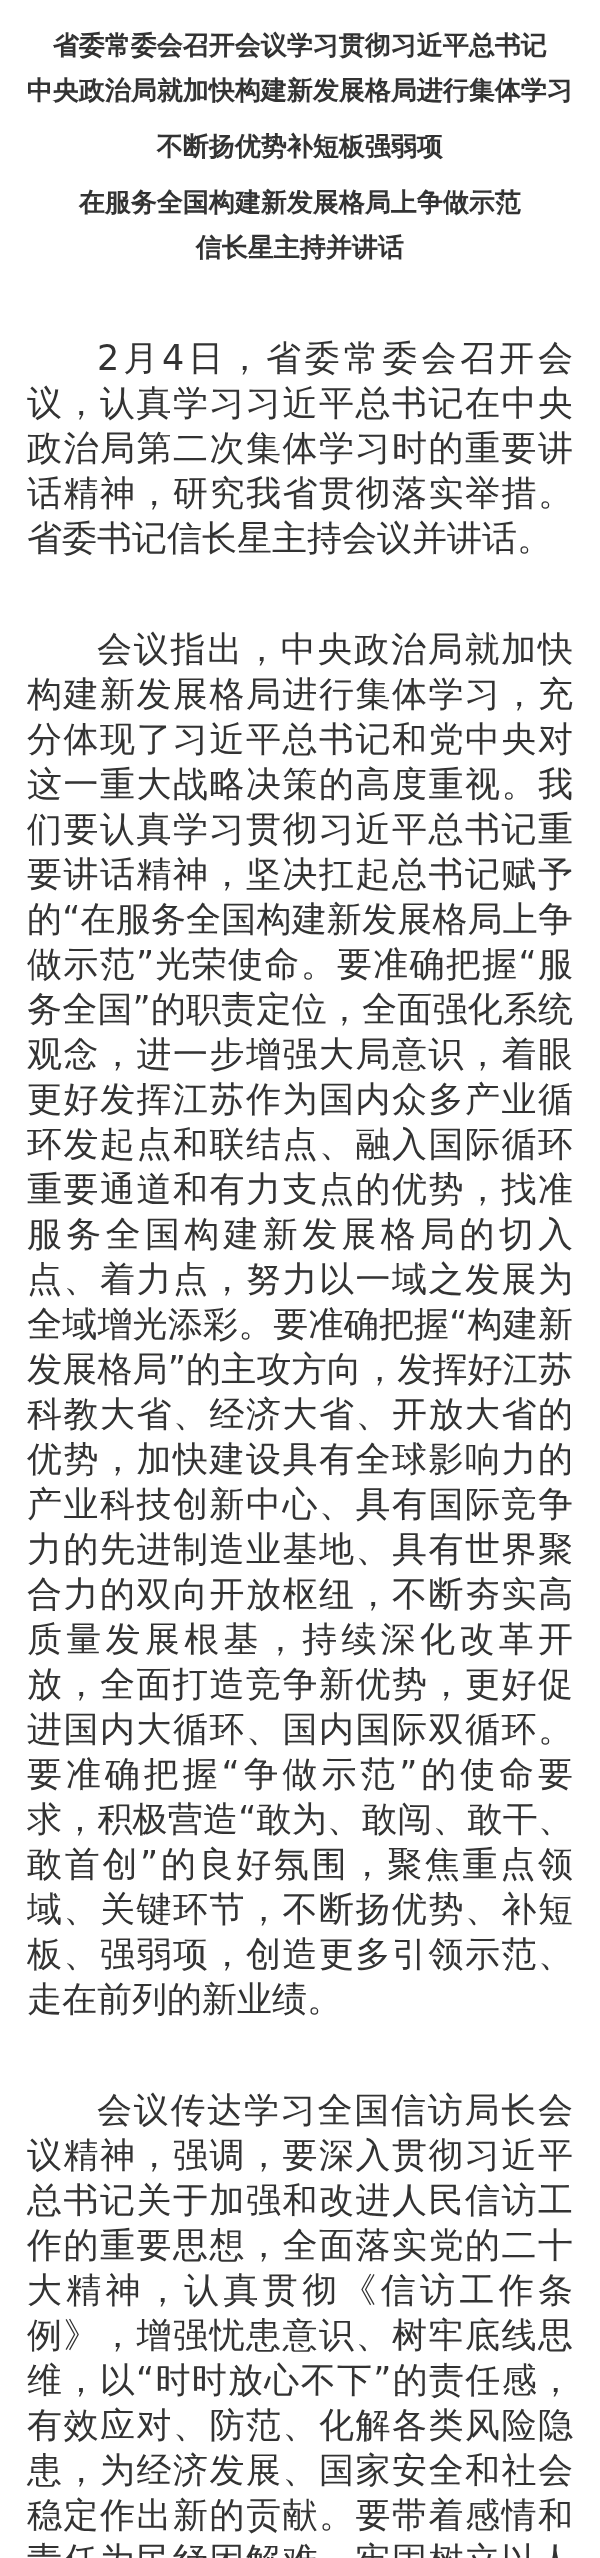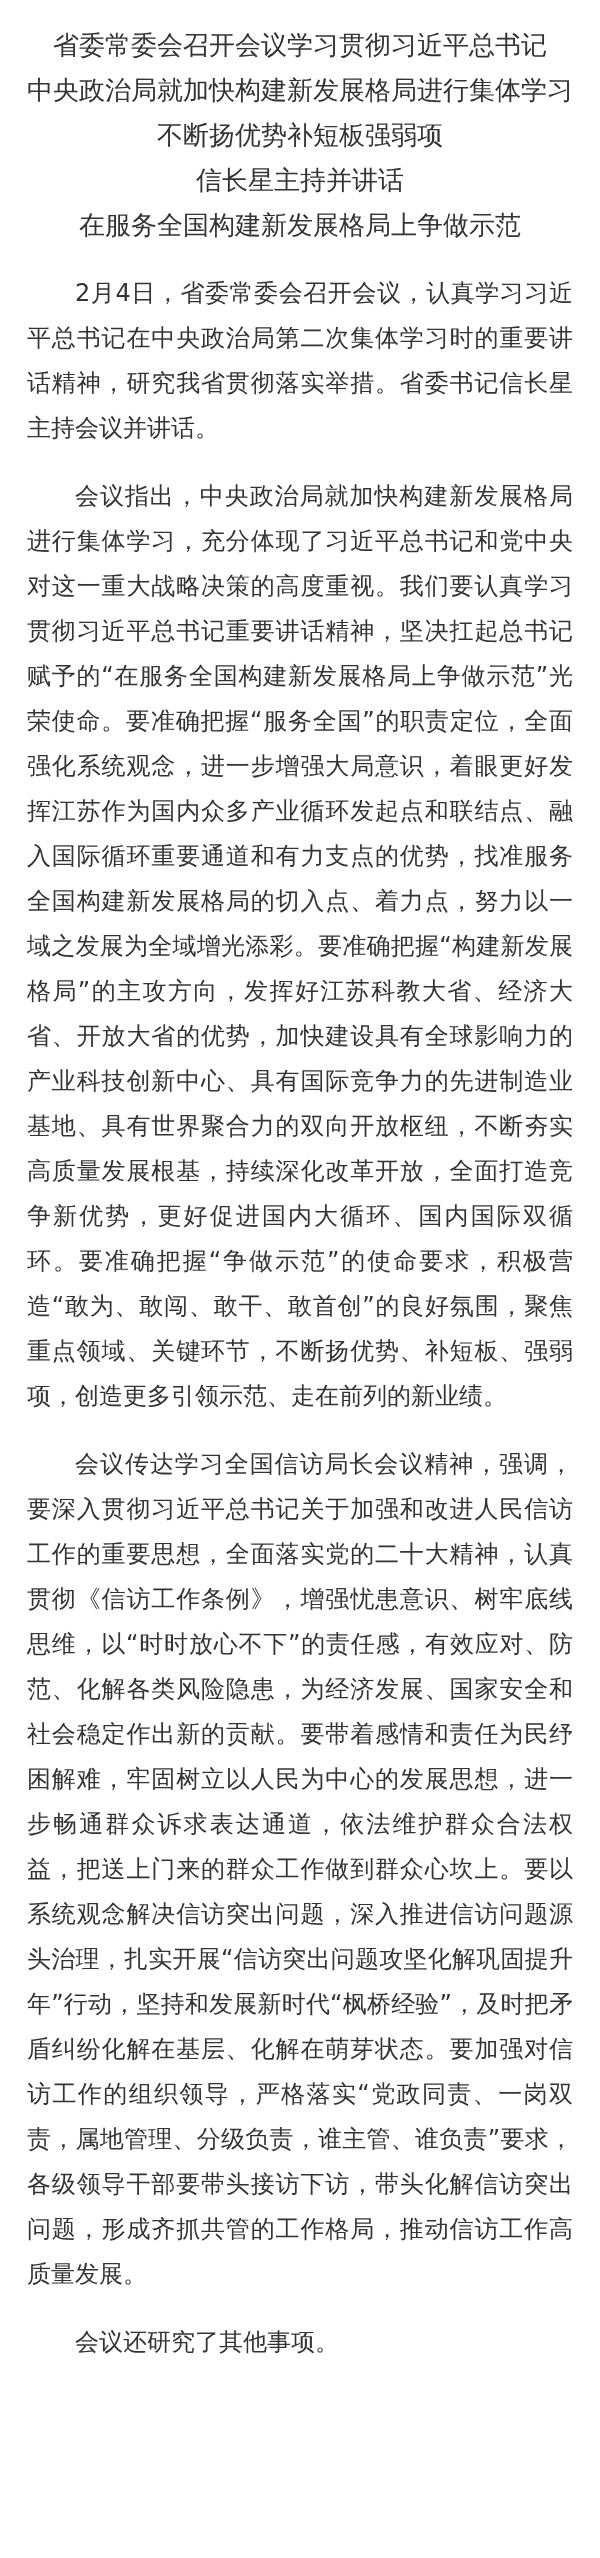--- a/index.html
+++ b/index.html
@@ -16,46 +16,47 @@
     color: #333333;
     font-family: "DejaVu Sans", sans-serif;
   }
   .title-block {
     margin: 0;
   }
   .title-line {
     font-size: 26px;
     line-height: 45px;
     text-align: center;
-    font-weight: 400;
+    font-weight: 700;
     white-space: nowrap;
   }
   .title-line.bold {
-    font-weight: 400;
+    font-weight: 700;
+    margin-top: 11px;
   }
   .para {
-    font-size: 24px;
+    font-size: 35px;
     line-height: 45px;
     text-align: justify;
     text-indent: 2em;
-    margin: 23px 0 0 0;
+    margin: 66px 0 0 0;
     word-break: break-all;
   }
 </style>
 </head>
 <body>
 
 <div class="page">
 
   <div class="title-block">
     <div class="title-line">省委常委会召开会议学习贯彻习近平总书记</div>
     <div class="title-line">中央政治局就加快构建新发展格局进行集体学习</div>
     <div class="title-line bold">不断扬优势补短板强弱项</div>
+    <div class="title-line bold">在服务全国构建新发展格局上争做示范</div>
     <div class="title-line">信长星主持并讲话</div>
-    <div class="title-line bold">在服务全国构建新发展格局上争做示范</div>
   </div>
 
   <p class="para">2月4日，省委常委会召开会议，认真学习习近平总书记在中央政治局第二次集体学习时的重要讲话精神，研究我省贯彻落实举措。省委书记信长星主持会议并讲话。</p>
 
   <p class="para">会议指出，中央政治局就加快构建新发展格局进行集体学习，充分体现了习近平总书记和党中央对这一重大战略决策的高度重视。我们要认真学习贯彻习近平总书记重要讲话精神，坚决扛起总书记赋予的“在服务全国构建新发展格局上争做示范”光荣使命。要准确把握“服务全国”的职责定位，全面强化系统观念，进一步增强大局意识，着眼更好发挥江苏作为国内众多产业循环发起点和联结点、融入国际循环重要通道和有力支点的优势，找准服务全国构建新发展格局的切入点、着力点，努力以一域之发展为全域增光添彩。要准确把握“构建新发展格局”的主攻方向，发挥好江苏科教大省、经济大省、开放大省的优势，加快建设具有全球影响力的产业科技创新中心、具有国际竞争力的先进制造业基地、具有世界聚合力的双向开放枢纽，不断夯实高质量发展根基，持续深化改革开放，全面打造竞争新优势，更好促进国内大循环、国内国际双循环。要准确把握“争做示范”的使命要求，积极营造“敢为、敢闯、敢干、敢首创”的良好氛围，聚焦重点领域、关键环节，不断扬优势、补短板、强弱项，创造更多引领示范、走在前列的新业绩。</p>
 
   <p class="para">会议传达学习全国信访局长会议精神，强调，要深入贯彻习近平总书记关于加强和改进人民信访工作的重要思想，全面落实党的二十大精神，认真贯彻《信访工作条例》，增强忧患意识、树牢底线思维，以“时时放心不下”的责任感，有效应对、防范、化解各类风险隐患，为经济发展、国家安全和社会稳定作出新的贡献。要带着感情和责任为民纾困解难，牢固树立以人民为中心的发展思想，进一步畅通群众诉求表达通道，依法维护群众合法权益，把送上门来的群众工作做到群众心坎上。要以系统观念解决信访突出问题，深入推进信访问题源头治理，扎实开展“信访突出问题攻坚化解巩固提升年”行动，坚持和发展新时代“枫桥经验”，及时把矛盾纠纷化解在基层、化解在萌芽状态。要加强对信访工作的组织领导，严格落实“党政同责、一岗双责，属地管理、分级负责，谁主管、谁负责”要求，各级领导干部要带头接访下访，带头化解信访突出问题，形成齐抓共管的工作格局，推动信访工作高质量发展。</p>
 
   <p class="para">会议还研究了其他事项。</p>
 

